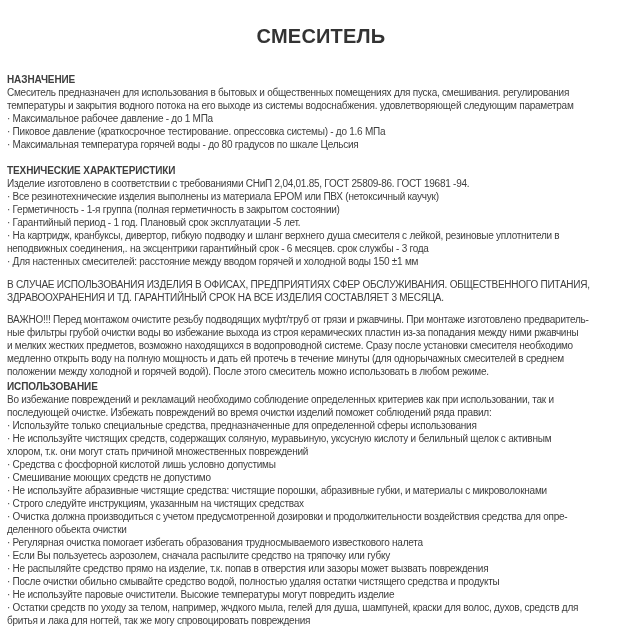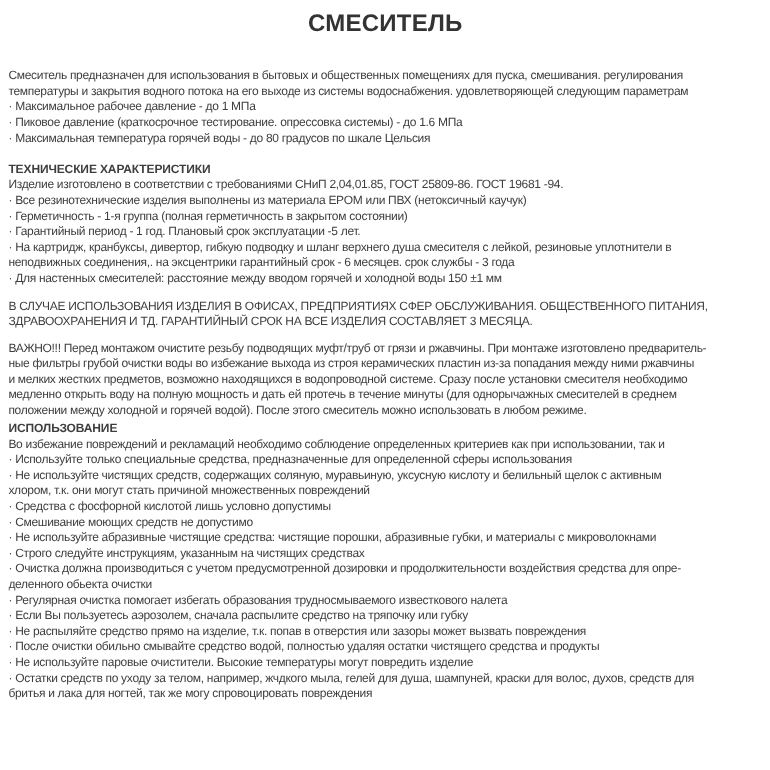--- a/index.html
+++ b/index.html
@@ -9,20 +9,21 @@
     background: #ffffff;
     overflow: hidden;
     font-family: "Liberation Sans", sans-serif;
     color: #3e3e3e;
   }
   .page {
     box-sizing: border-box;
     width: 642px;
     height: 464px;
     padding: 8px 7px 0 7px;
+    margin-top: 16px;
   }
   .doc-title {
     margin: 0 0 25px 0;
     text-align: center;
     font-size: 20px;
     line-height: 24px;
     font-weight: 700;
     color: #333333;
     letter-spacing: 0.2px;
   }
@@ -48,20 +49,21 @@
     overflow: hidden;
   }
 </style>
 </head>
 <body style="color: rgb(62, 62, 62); background: rgb(255, 255, 255);">
 
 <div class="page">
   <h1 class="doc-title" style="color: rgb(51, 51, 51);">СМЕСИТЕЛЬ</h1>
   <div class="sections">
       <div class="section">
+        <div class="section-heading">НАЗНАЧЕНИЕ</div>
         <div class="text-line">Смеситель предназначен для использования в бытовых и общественных помещениях для пуска, смешивания. регулирования</div>
         <div class="text-line">температуры и закрытия водного потока на его выходе из системы водоснабжения. удовлетворяющей следующим параметрам</div>
         <div class="text-line">· Максимальное рабочее давление - до 1 МПа</div>
         <div class="text-line">· Пиковое давление (краткосрочное тестирование. опрессовка системы) - до 1.6 МПа</div>
         <div class="text-line">· Максимальная температура горячей воды - до 80 градусов по шкале Цельсия</div>
       </div>
       <div class="section">
         <div class="section-heading">ТЕХНИЧЕСКИЕ ХАРАКТЕРИСТИКИ</div>
         <div class="text-line">Изделие изготовлено в соответствии с требованиями СНиП 2,04,01.85, ГОСТ 25809-86. ГОСТ 19681 -94.</div>
         <div class="text-line">· Все резинотехнические изделия выполнены из материала EPOM или ПВХ (нетоксичный каучук)</div>
@@ -78,20 +80,21 @@
       <div class="section">
         <div class="text-line">ВАЖНО!!! Перед монтажом очистите резьбу подводящих муфт/труб от грязи и ржавчины. При монтаже изготовлено предваритель-</div>
         <div class="text-line">ные фильтры грубой очистки воды во избежание выхода из строя керамических пластин из-за попадания между ними ржавчины</div>
         <div class="text-line">и мелких жестких предметов, возможно находящихся в водопроводной системе. Сразу после установки смесителя необходимо</div>
         <div class="text-line">медленно открыть воду на полную мощность и дать ей протечь в течение минуты (для однорычажных смесителей в среднем</div>
         <div class="text-line">положении между холодной и горячей водой). После этого смеситель можно использовать в любом режиме.</div>
       </div>
       <div class="section">
         <div class="section-heading">ИСПОЛЬЗОВАНИЕ</div>
         <div class="text-line">Во избежание повреждений и рекламаций необходимо соблюдение определенных критериев как при использовании, так и</div>
+        <div class="text-line">последующей очистке. Избежать повреждений во время очистки изделий поможет соблюдений ряда правил:</div>
         <div class="text-line">· Используйте только специальные средства, предназначенные для определенной сферы использования</div>
         <div class="text-line">· Не используйте чистящих средств, содержащих соляную, муравьиную, уксусную кислоту и белильный щелок с активным</div>
         <div class="text-line">хлором, т.к. они могут стать причиной множественных повреждений</div>
         <div class="text-line">· Средства с фосфорной кислотой лишь условно допустимы</div>
         <div class="text-line">· Смешивание моющих средств не допустимо</div>
         <div class="text-line">· Не используйте абразивные чистящие средства: чистящие порошки, абразивные губки, и материалы с микроволокнами</div>
         <div class="text-line">· Строго следуйте инструкциям, указанным на чистящих средствах</div>
         <div class="text-line">· Очистка должна производиться с учетом предусмотренной дозировки и продолжительности воздействия средства для опре-</div>
         <div class="text-line">деленного обьекта очистки</div>
         <div class="text-line">· Регулярная очистка помогает избегать образования трудносмываемого известкового налета</div>

